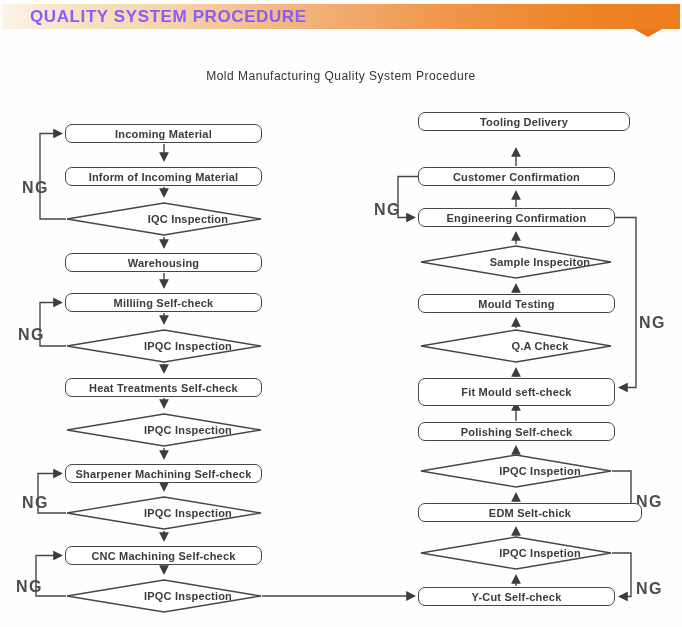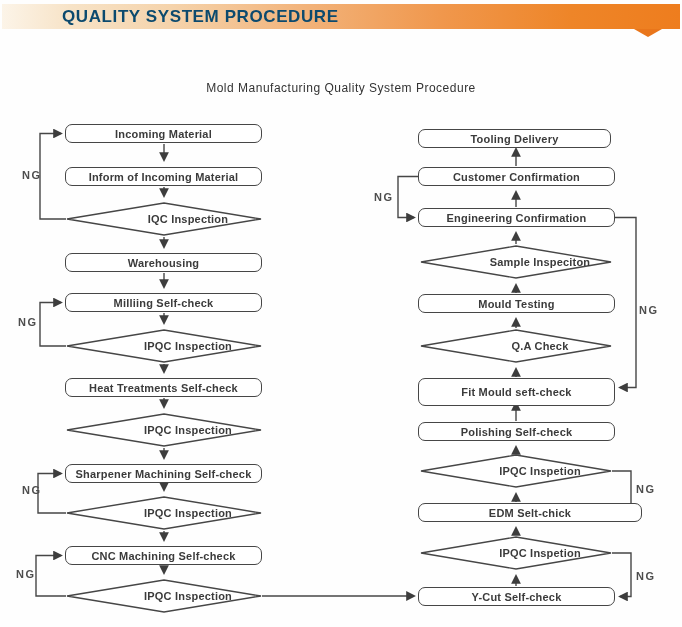--- a/index.html
+++ b/index.html
@@ -3,41 +3,41 @@
 <meta charset="utf-8">
 <style>
   html,body{margin:0;padding:0;background:#ffffff;}
   body{width:682px;height:627px;position:relative;font-family:"Liberation Sans",sans-serif;}
   .stage{position:absolute;inset:0;width:682px;height:627px;background:#fefefe;overflow:hidden;}
 
   
   .header-bar{position:absolute;left:2px;top:4px;width:678px;height:25px;
     background:linear-gradient(90deg,#fcf4e8 0%,#f7e3c7 10%,#f5d3ab 25%,#f2b279 45%,#f0974c 65%,#ee8528 84%,#ee7d1e 100%);}
   .header-title{position:absolute;left:30px;top:4px;height:25px;display:flex;align-items:center;
-    font-size:17px;font-weight:bold;color:#0c4a6e;letter-spacing:0.6px;white-space:nowrap;margin-left:32px;}
+    font-size:17px;font-weight:bold;color:#8b5cf6;letter-spacing:0.6px;white-space:nowrap;}
   .header-tail{position:absolute;left:634px;top:29px;width:0;height:0;
     border-left:14px solid transparent;border-right:14px solid transparent;border-top:8px solid #e9761b;}
 
   
   .diagram-title{position:absolute;left:0;top:69px;width:682px;text-align:center;
-    font-size:12px;color:#333333;letter-spacing:0.5px;margin-top:12px;}
+    font-size:12px;color:#333333;letter-spacing:0.5px;}
 
   
   .node{position:absolute;box-sizing:border-box;display:flex;align-items:center;justify-content:center;
     font-size:11px;font-weight:bold;color:#3b3b3b;letter-spacing:0.2px;white-space:nowrap;border-radius:7px;}
   .rect{background:#ffffff;border:1.4px solid #464646;}
   .diamond{background:transparent;}
   .diamond svg{position:absolute;inset:0;width:100%;height:100%;}
   .diamond .lbl{position:relative;z-index:1;margin-left:48px;}
 
   
   .wires{position:absolute;left:0;top:0;width:682px;height:627px;pointer-events:none;}
 
   
-  .ng{position:absolute;font-size:11px;font-weight:bold;color:#4d4d4d;letter-spacing:1.5px;}
+  .ng{position:absolute;font-size:16px;font-weight:bold;color:#4d4d4d;letter-spacing:1.5px;margin-top:10px;}
 </style>
 </head>
 <body>
 
 <div class="stage">
 
   <div class="header-bar"></div>
   <div class="header-tail"></div>
   <div class="header-title">QUALITY SYSTEM PROCEDURE</div>
 
@@ -143,21 +143,21 @@
   <div class="node rect" style="left:65px;top:546px;width:197px;height:19px">
     <span>CNC Machining Self-check</span>
   </div>
   <div class="node diamond" style="left:66px;top:579px;width:196px;height:34px">
     <svg viewBox="0 0 196 34" preserveAspectRatio="none">
         <polygon points="1,17 98,1 195,17 98,33" fill="#ffffff" stroke="#464646" stroke-width="1.4"></polygon>
       </svg>
     <span class="lbl">IPQC Inspection</span>
   </div>
 
-  <div class="node rect" style="left:418px;top:129px;width:193px;height:19px">
+  <div class="node rect" style="left:418px;top:112px;width:212px;height:19px">
     <span>Tooling Delivery</span>
   </div>
   <div class="node rect" style="left:418px;top:167px;width:197px;height:19px">
     <span>Customer Confirmation</span>
   </div>
   <div class="node rect" style="left:418px;top:208px;width:197px;height:19px">
     <span>Engineering Confirmation</span>
   </div>
   <div class="node diamond" style="left:420px;top:245px;width:192px;height:34px">
     <svg viewBox="0 0 192 34" preserveAspectRatio="none">

